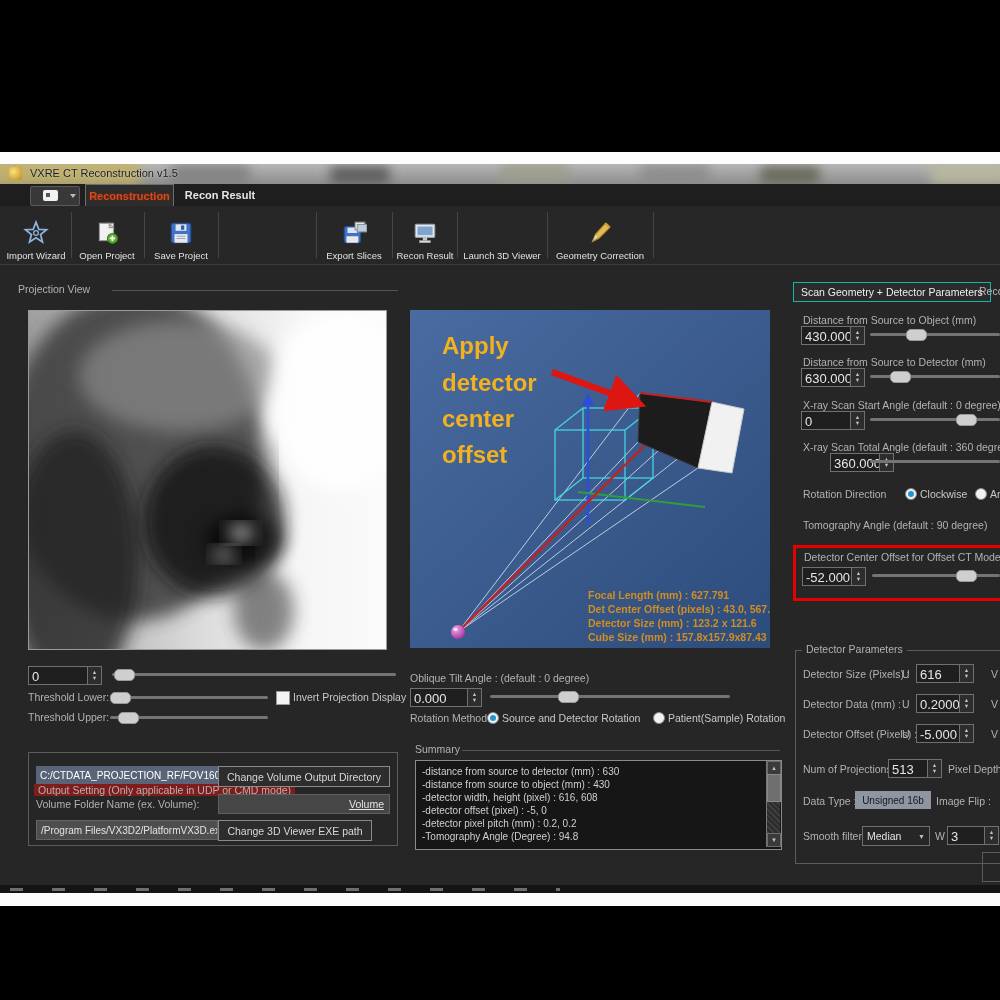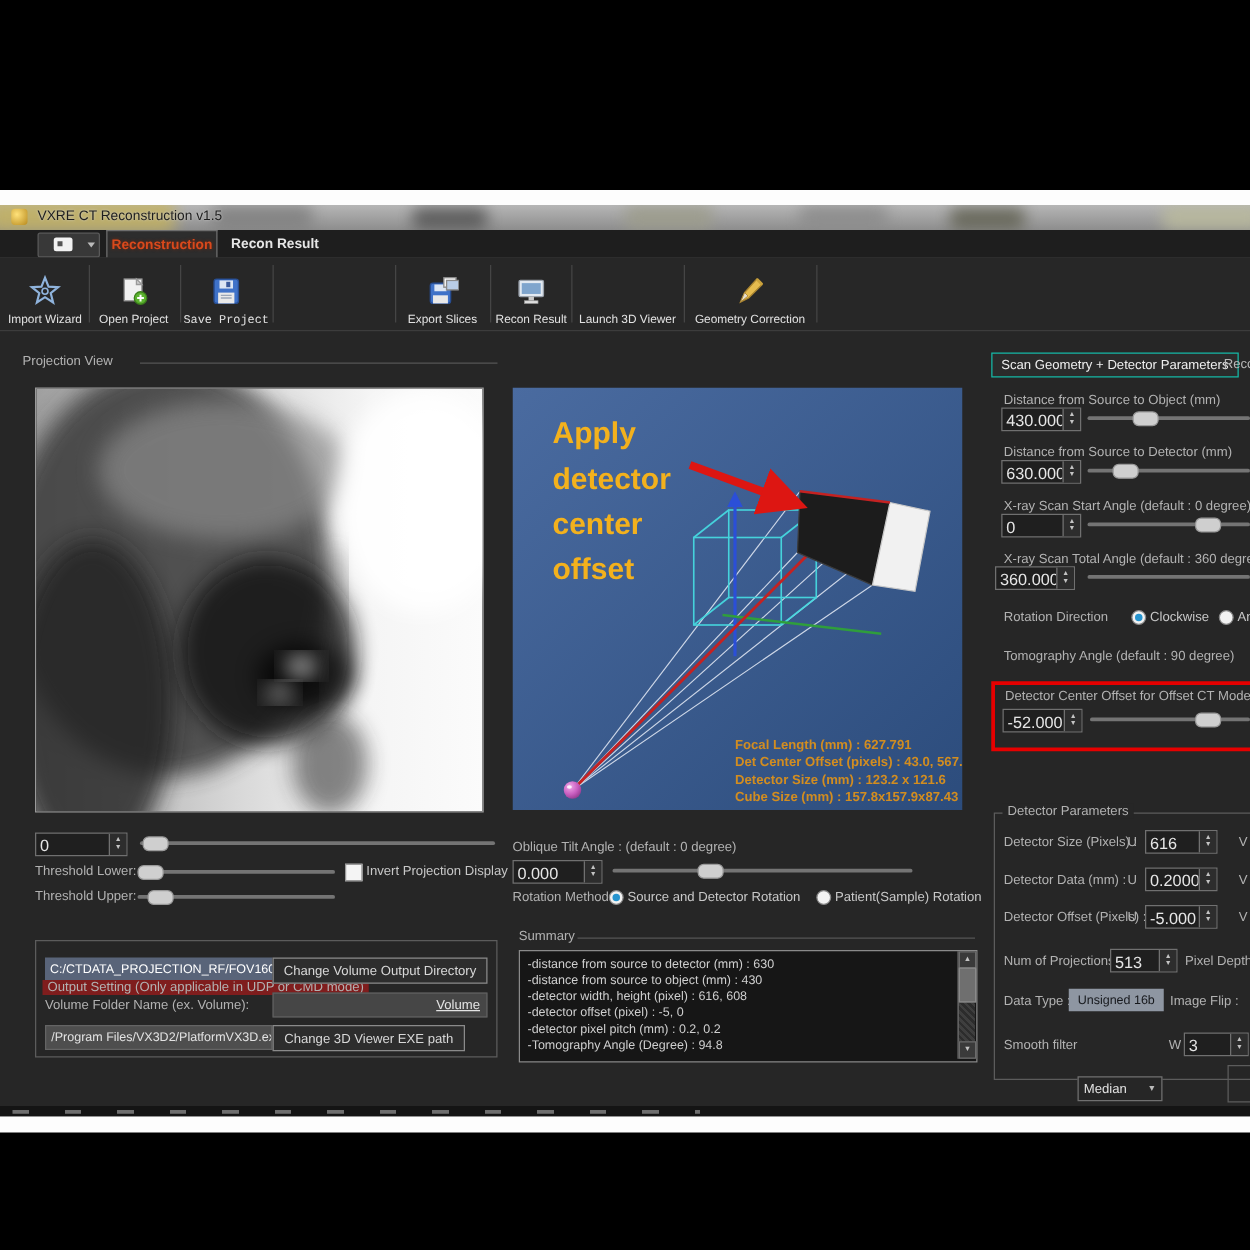--- a/index.html
+++ b/index.html
@@ -107,21 +107,21 @@
     <div class="tbtn" style="left:73px;width:68px;">
       <svg width="26" height="26" viewBox="0 0 24 24">
         <rect x="5" y="3" width="13" height="16" fill="#f1f1f1" stroke="#9a9a9a"></rect>
         <path d="M14 3 L18 7 L14 7 Z" fill="#cfcfcf" stroke="#9a9a9a"></path>
         <circle cx="17" cy="17" r="4.6" fill="#5bb22e" stroke="#3c7f1c"></circle>
         <path d="M17 14.5 V19.5 M14.5 17 H19.5" stroke="#fff" stroke-width="1.5"></path>
       </svg>
       <span>Open Project</span>
     </div>
     <div class="tsep" style="left:144px;"></div>
-    <div class="tbtn" style="left:146px;width:70px;font-family:Liberation Mono, monospace;">
+    <div class="tbtn" style="left:146px;width:70px;">
       <svg width="26" height="26" viewBox="0 0 24 24">
         <rect x="3" y="3" width="18" height="18" rx="2" fill="#3f72c8" stroke="#274d92"></rect>
         <rect x="7" y="4" width="10" height="6" fill="#dce6f4"></rect>
         <rect x="12" y="5" width="3" height="4" fill="#3a5a9a"></rect>
         <rect x="6" y="13" width="12" height="8" fill="#e9e9e9"></rect>
         <path d="M8 15 H16 M8 17 H16" stroke="#9aa6b8" stroke-width="1"></path>
       </svg>
       <span>Save Project</span>
     </div>
     <div class="tsep" style="left:218px;"></div>
@@ -383,21 +383,21 @@
     <span class="spin-ar">
         <span>▲</span>
         <span>▼</span>
       </span>
   </div>
   <div class="slider" style="left:870px;top:418px;width:130px;">
     <div class="handle" style="left:86px;"></div>
   </div>
 
   <span class="lbl" style="left:803px;top:441px;">X-ray Scan Total Angle (default : 360 degree)</span>
-  <div class="spin" style="left:796px;top:453px;width:62px;justify-content:center;">
+  <div class="spin" style="left:830px;top:453px;width:62px;justify-content:center;">
     <span class="spin-v">360.000</span>
     <span class="spin-ar">
         <span>▲</span>
         <span>▼</span>
       </span>
   </div>
   <div class="slider" style="left:870px;top:460px;width:130px;"></div>
 
   <span class="lbl" style="left:803px;top:488px;">Rotation Direction</span>
   <span class="radio sel" style="position:absolute;left:905px;top:488px;"></span>
@@ -466,21 +466,21 @@
   </div>
   <span class="lbl" style="left:948px;top:763px;">Pixel Depth (</span>
 
   <span class="lbl" style="left:803px;top:795px;">Data Type :</span>
   <div class="chip" style="left:855px;top:791px;width:68px;background:#8e96a2;color:#16181c;justify-content:center;">
     <span>Unsigned 16b</span>
   </div>
   <span class="lbl" style="left:936px;top:795px;">Image Flip :</span>
 
   <span class="lbl" style="left:803px;top:830px;">Smooth filter</span>
-  <div class="ddown" style="left:862px;top:826px;width:58px;margin-top:35px;">
+  <div class="ddown" style="left:862px;top:826px;width:58px;">
     <span>Median</span>
     <span class="car">▼</span>
   </div>
   <span class="lbl" style="left:935px;top:830px;">W</span>
   <div class="spin" style="left:947px;top:826px;width:50px;">
     <span class="spin-v">3</span>
     <span class="spin-ar">
         <span>▲</span>
         <span>▼</span>
       </span>

